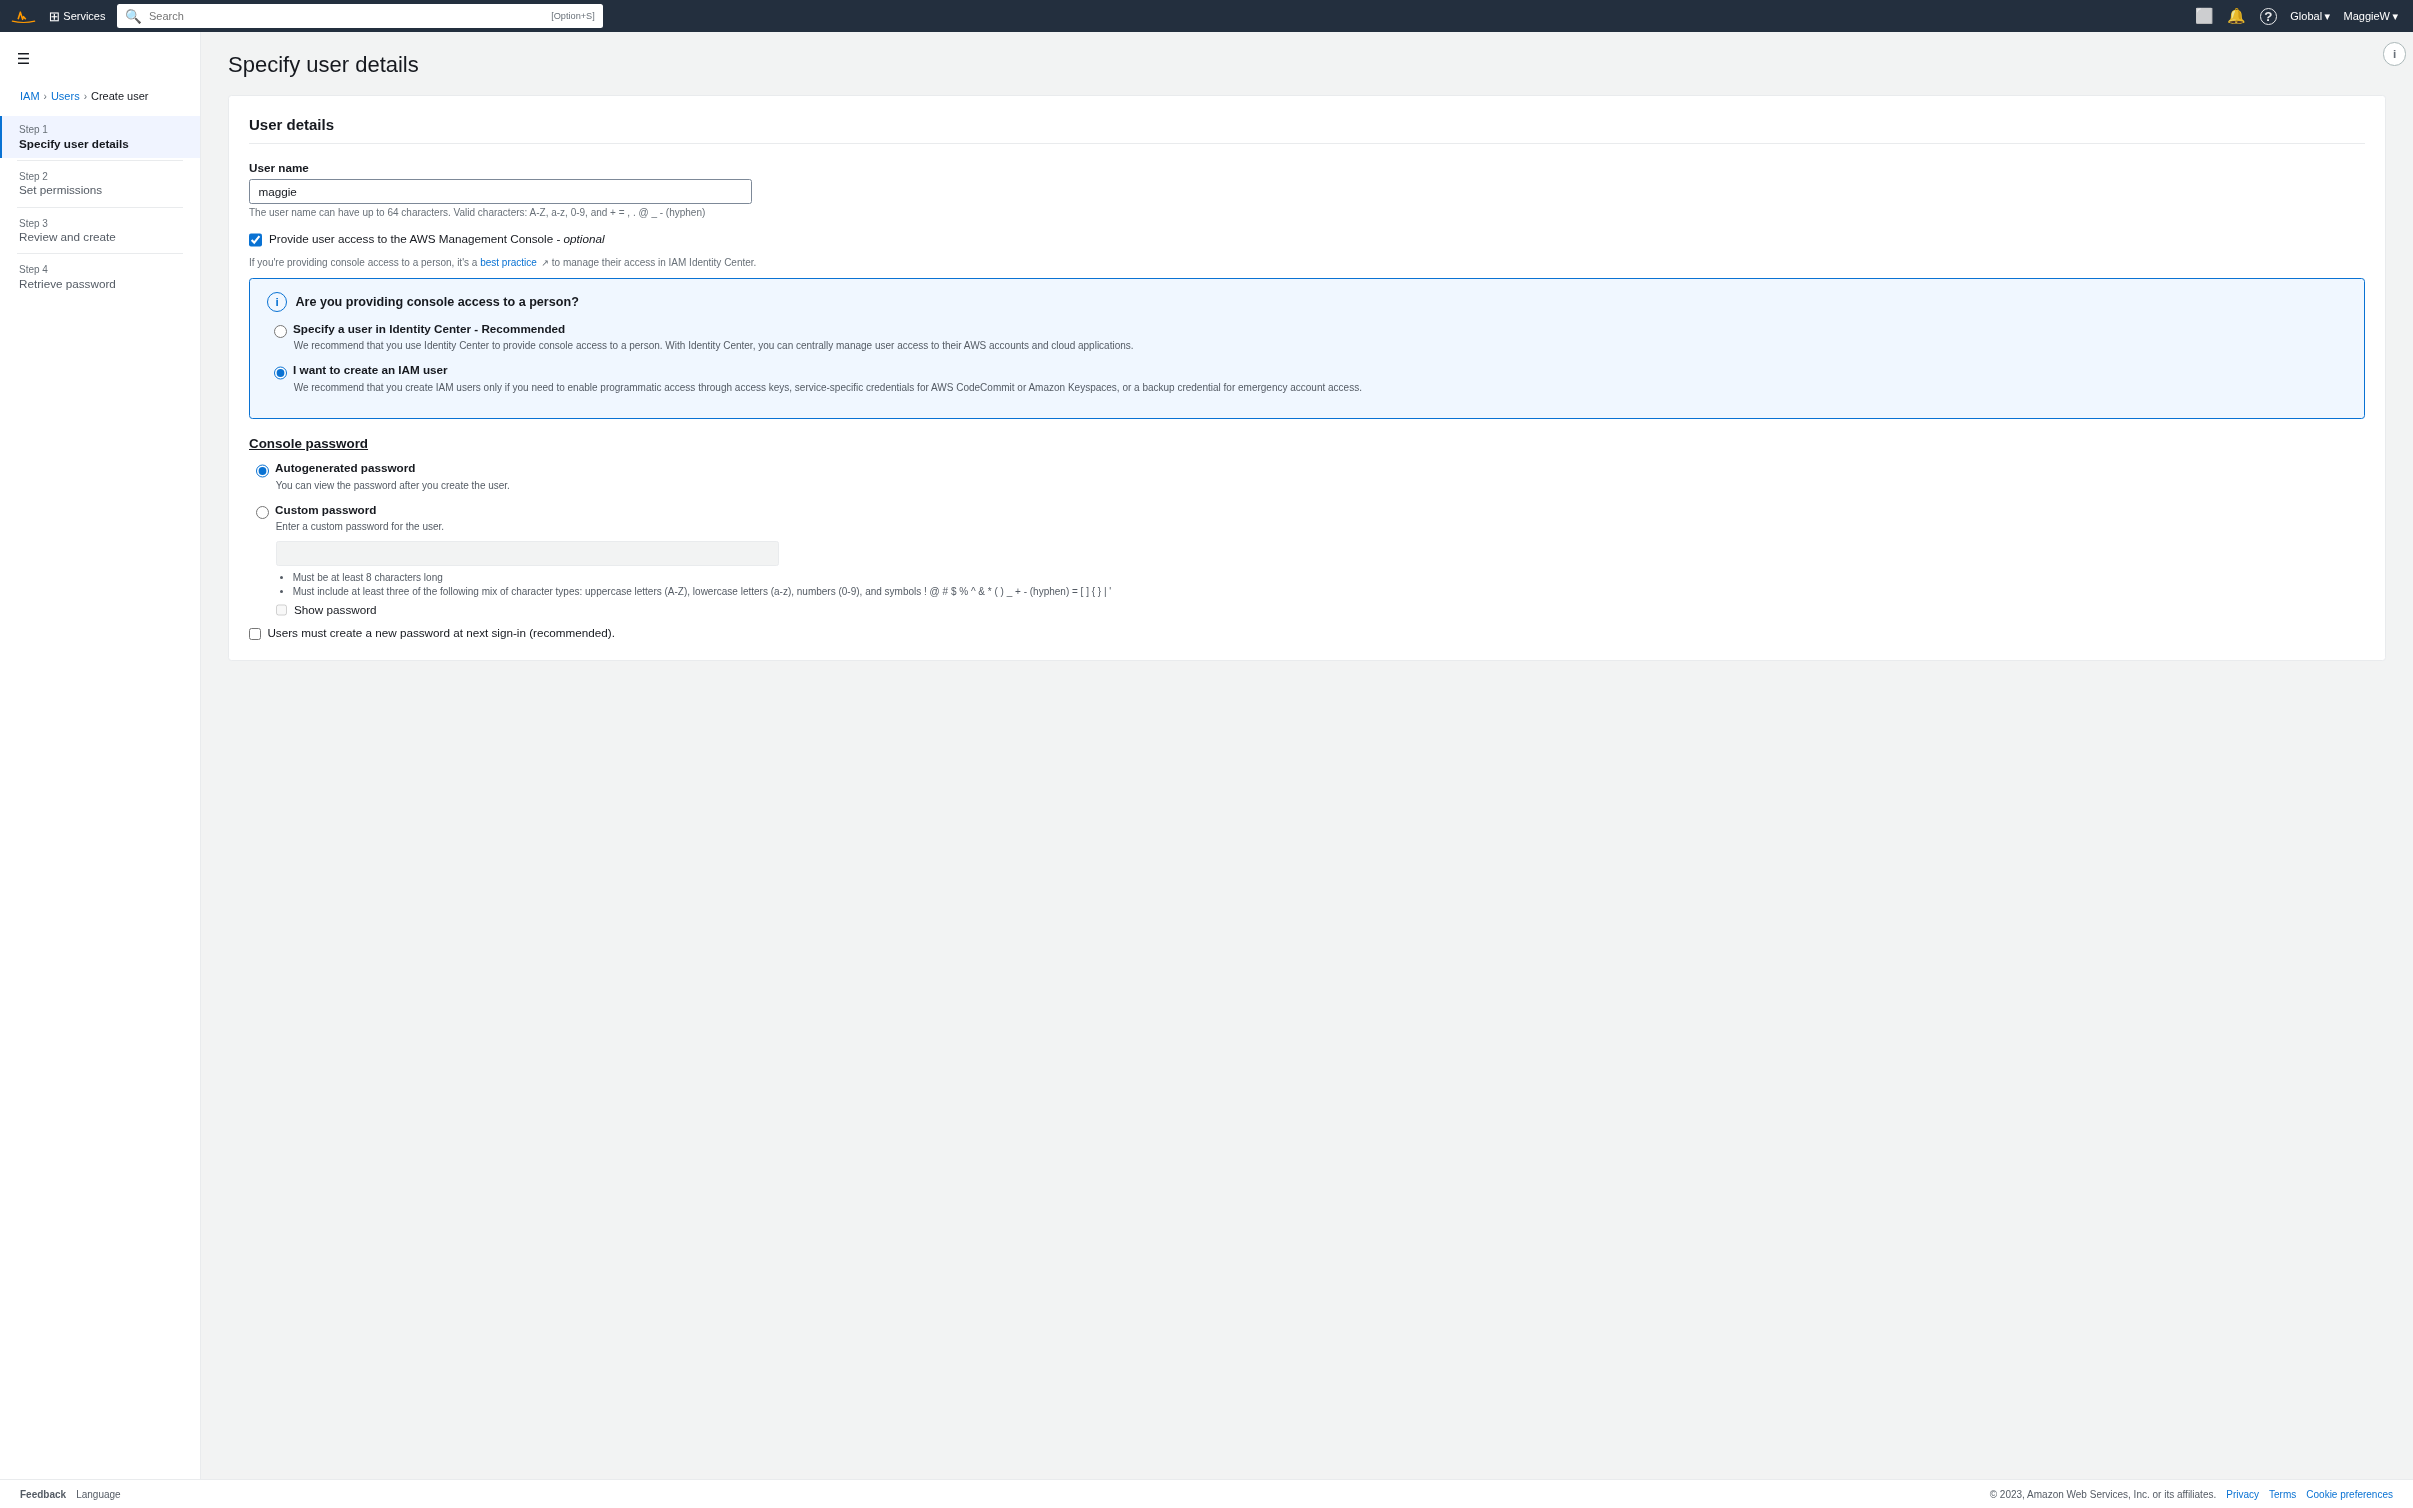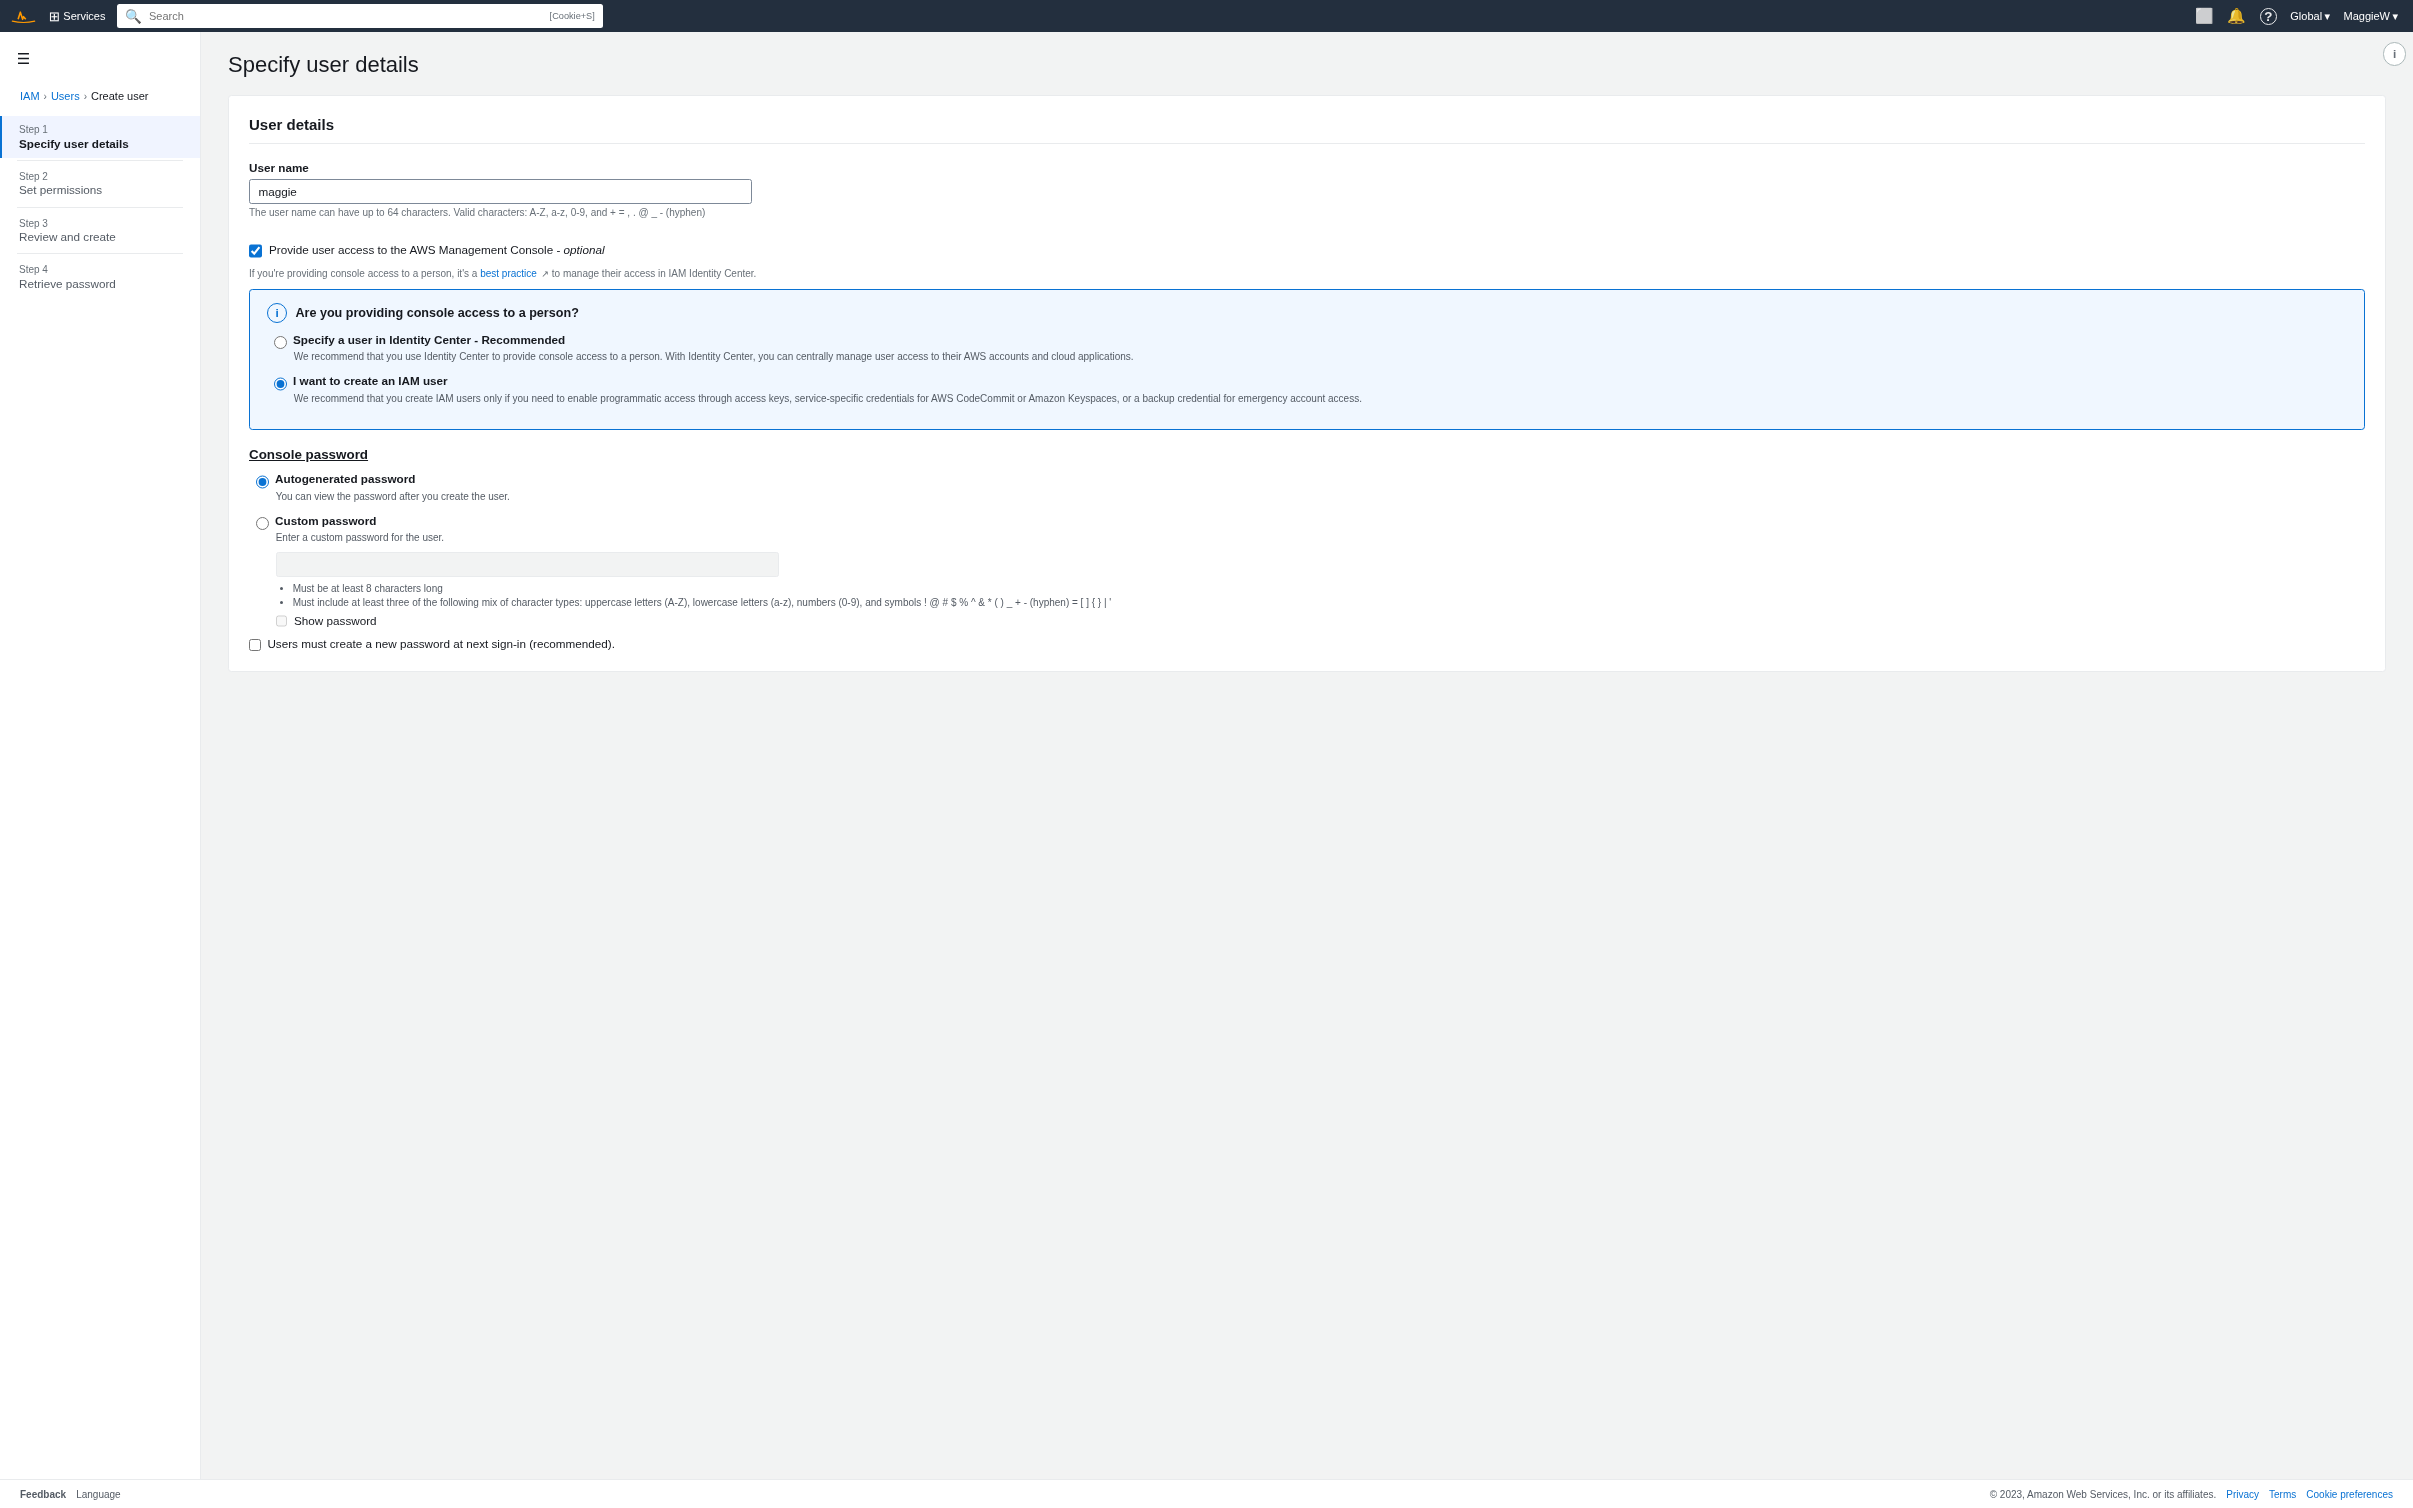--- a/index.html
+++ b/index.html
@@ -204,21 +204,21 @@
       font-size: 15px;
       font-weight: 600;
       margin-bottom: 17px;
       color: #16191f;
       border-bottom: 0.8px solid #e9ebed;
       padding-bottom: 10px;
     }
 
     
     .form-field {
-      margin-bottom: 25px;
+      margin-bottom: 14px;
     }
     .field-label {
       font-size: 11.7px;
       font-weight: 600;
       color: #16191f;
       margin-bottom: 5px;
       display: block;
     }
     .text-input {
       width: 100%;
@@ -458,21 +458,21 @@
   </div>
 
   <div class="nav-services">
     <span style="font-size:13.4px;">⊞</span>
     <span>Services</span>
   </div>
 
   <div class="search-bar">
     <span style="color:#687078; font-size:13.4px;">🔍</span>
     <input type="text" placeholder="Search" style="">
-    <span class="search-shortcut">[Cookie+S]</span>
+    <span class="search-shortcut">[Option+S]</span>
   </div>
 
   <div class="nav-right">
     <button class="nav-icon-btn" title="CloudShell">
       <span>⬜</span>
     </button>
     <button class="nav-icon-btn" title="Notifications">
       <span>🔔</span>
     </button>
     <button class="nav-icon-btn" title="Help">

